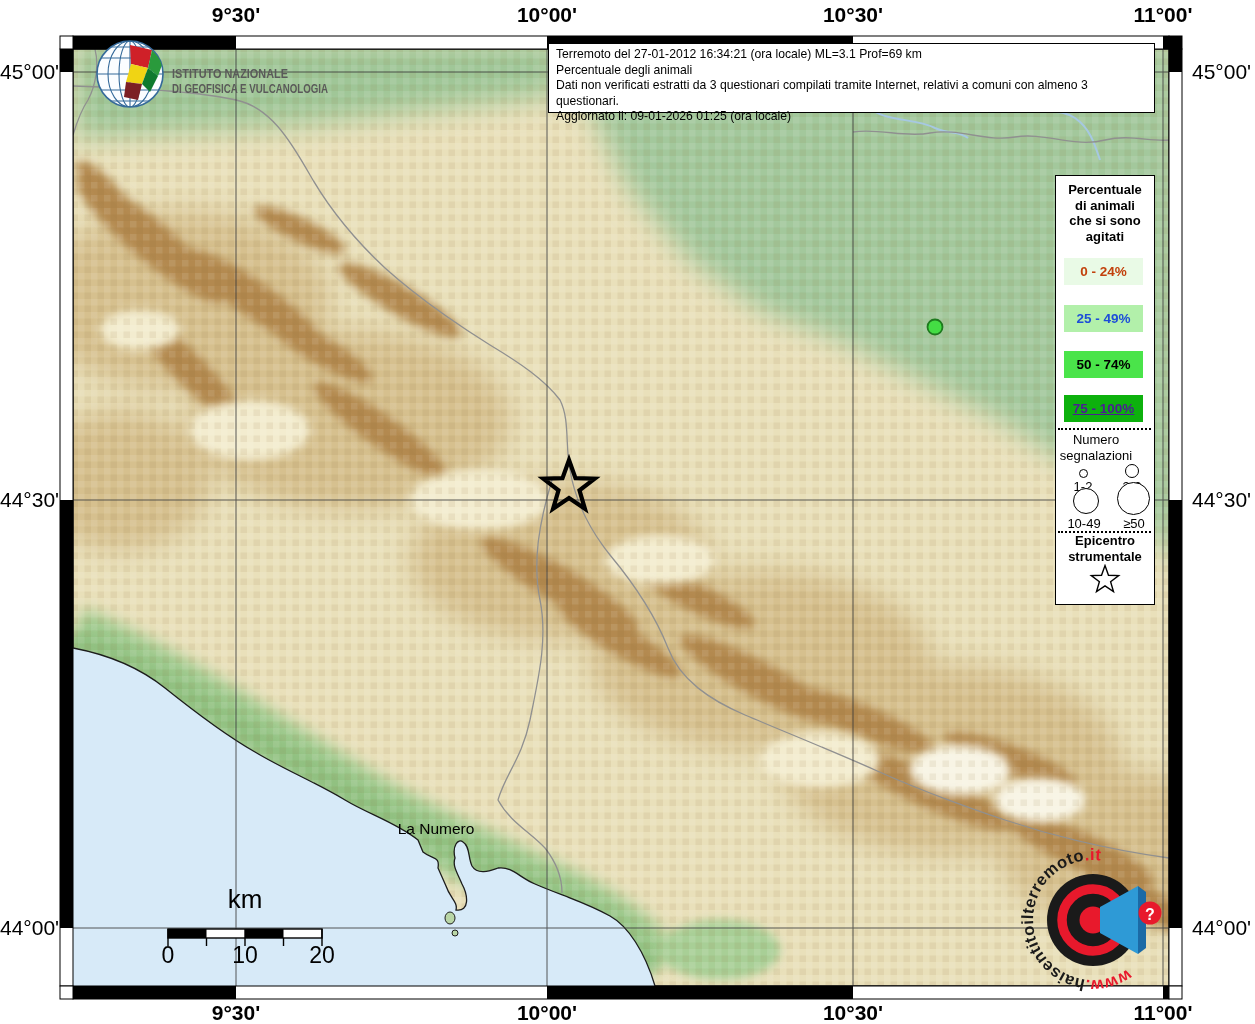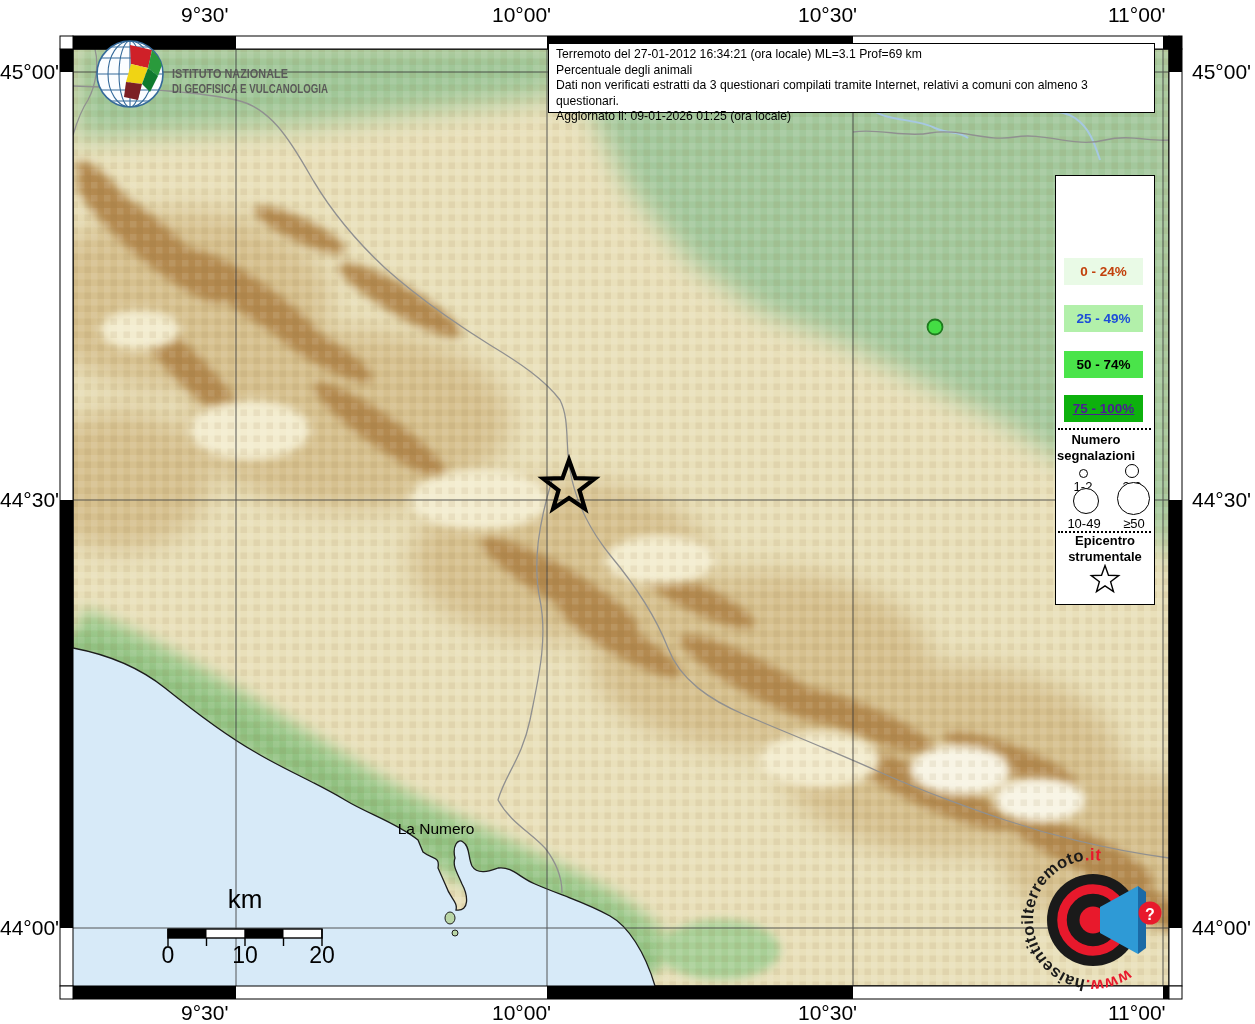--- a/index.html
+++ b/index.html
@@ -2,37 +2,37 @@
 <html><head>
 <meta charset="utf-8">
 <style>
   html,body{margin:0;padding:0;background:#ffffff;overflow:hidden;}
   .screen{position:relative;width:1255px;height:1024px;background:#ffffff;
           font-family:"Liberation Sans","DejaVu Sans",sans-serif;color:#000;}
   .abs{position:absolute;}
   svg{display:block;}
   
   .axlab{font-size:21px;color:#000;white-space:nowrap;}
-  .ax-h{width:110px;}
+  .ax-h{width:110px;text-align:center;font-weight:bold;}
   .ax-left{width:58px;text-align:right;}
   .ax-right{width:70px;text-align:left;}
   
   .info-box{left:548px;top:43px;width:607px;height:70px;background:#ffffff;
             border:1px solid #000;box-sizing:border-box;padding:3px 7px;
             font-size:12.2px;line-height:15.6px;z-index:30;}
   
   .legend{left:1055px;top:175px;width:100px;height:430px;background:#ffffff;
           border:1.3px solid #000;box-sizing:border-box;z-index:30;}
   .lg{position:absolute;box-sizing:border-box;}
   .lg-title{top:6px;left:0;width:98px;text-align:center;font-weight:bold;
             font-size:13px;line-height:15.5px;white-space:pre-line;}
   .swatch{left:8px;width:79px;height:27px;line-height:27px;text-align:center;
           font-weight:bold;font-size:13.5px;}
   .lg-sep{left:2px;width:93px;border-top:2px dotted #000;height:0;}
-  .sig-title{top:256px;left:0;width:80px;text-align:center;font-weight:bold;
+  .sig-title{top:256px;left:0;width:80px;text-align:center;font-weight:normal;
              font-size:13px;line-height:15.5px;white-space:pre-line;}
   .circ{border:1.6px solid #000;border-radius:50%;background:#fff;}
   .circ-lab{font-size:13px;text-align:center;}
   .epi-title{top:357px;left:0;width:98px;text-align:center;font-weight:bold;
              font-size:13px;line-height:15.5px;white-space:pre-line;}
   
   .city{left:378px;top:820px;width:116px;text-align:center;font-size:15.5px;z-index:20;}
   .km-label{left:215px;top:884px;width:60px;text-align:center;font-size:26px;z-index:20;}
   .sb-num{top:942px;width:50px;text-align:center;font-size:23px;z-index:20;}
 </style>
@@ -269,20 +269,24 @@
   <div class="abs axlab ax-right" style="left:1192px;top:916px;">44°00'</div>
 
   <div class="abs info-box">
     <div>Terremoto del 27-01-2012 16:34:21 (ora locale) ML=3.1 Prof=69 km</div>
     <div>Percentuale degli animali</div>
     <div>Dati non verificati estratti da 3 questionari compilati tramite Internet, relativi a comuni con almeno 3 questionari.</div>
     <div>Aggiornato il: 09-01-2026 01:25 (ora locale)</div>
   </div>
 
   <div class="abs legend">
+    <div class="lg lg-title">Percentuale
+di animali
+che si sono
+agitati</div>
 
     <div class="lg swatch" style="top: 82px; background-color: rgb(233, 250, 230);">
       <span style="color: #c2410c;">0 - 24%</span>
     </div>
     <div class="lg swatch" style="top: 129px; background-color: rgb(178, 240, 170);">
       <span style="color: #1d4ed8;">25 - 49%</span>
     </div>
     <div class="lg swatch" style="top: 175px; background-color: rgb(74, 228, 74);">
       <span style="color: rgb(0, 0, 0);">50 - 74%</span>
     </div>

